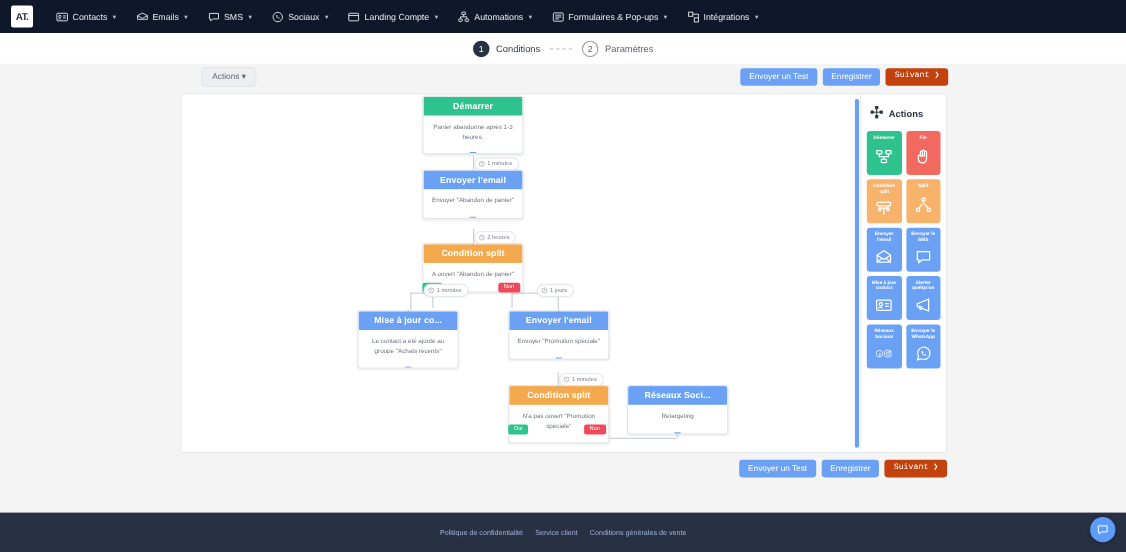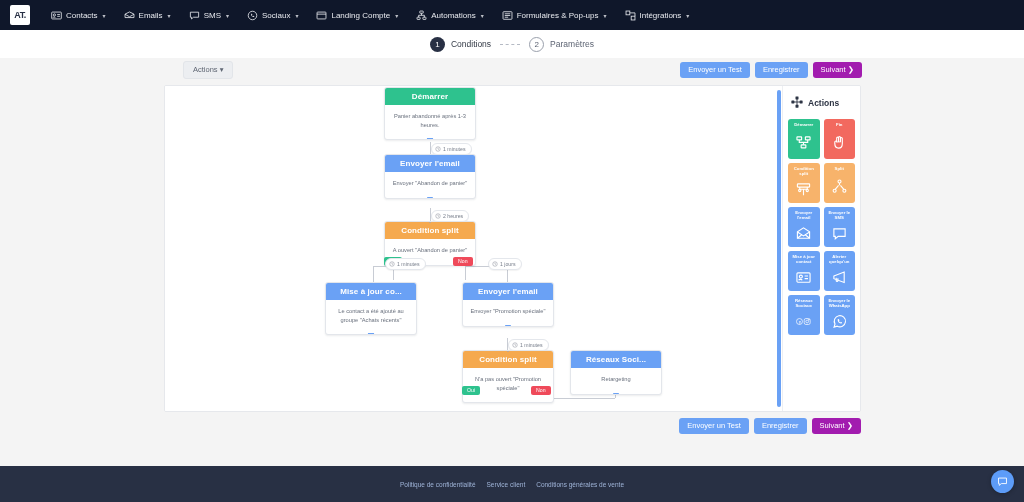--- a/index.html
+++ b/index.html
@@ -71,21 +71,21 @@
     font-size: 7.5px; border-radius: 3px;
     padding: 4px 8px; border: none; cursor: pointer;
     white-space: nowrap; line-height: 1;
   }
   .btn-actions {
     background: #eceef1; color: #5f6673;
     border: 1px solid #e2e5e9;
     padding: 4px 9px;
   }
   .btn-blue { background: #6aa1f5; color: #fff; }
-  .btn-dark { background: #a21caf; color: #fff; }
+  .btn-dark { background: #c2410c; color: #fff; font-family: Liberation Mono, monospace; }
   .toolbar-right { margin-left: auto; display: flex; gap: 5px; }
 
   
   .builder {
     margin: 3px 163px 0 164px;
     height: 327px;
     background: #fff;
     border: 1px solid #e6e8ec;
     border-radius: 2px;
     display: flex;

